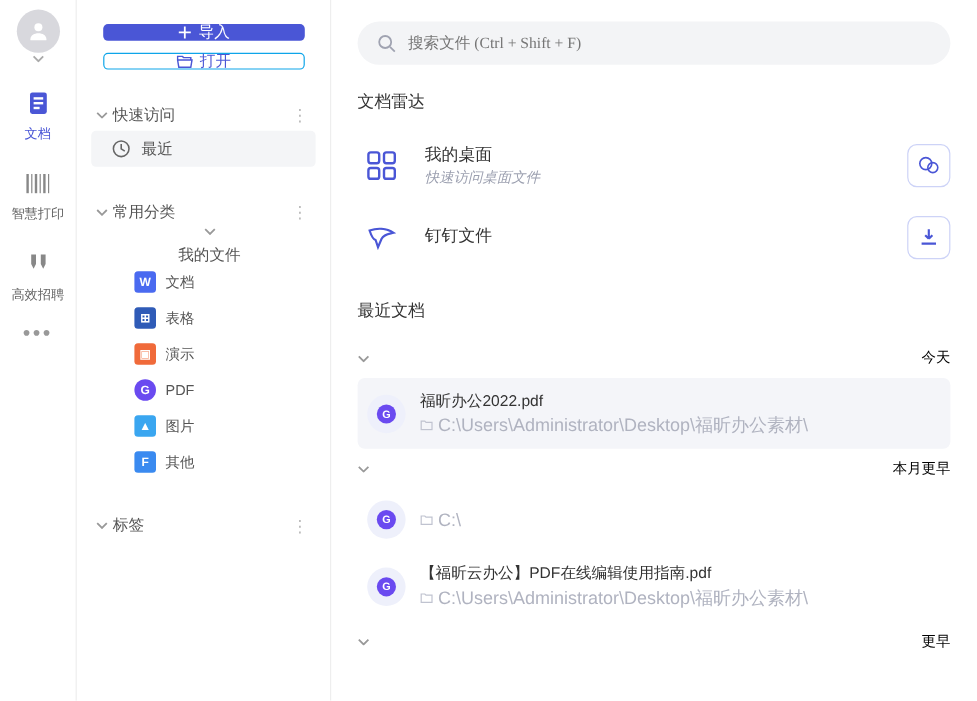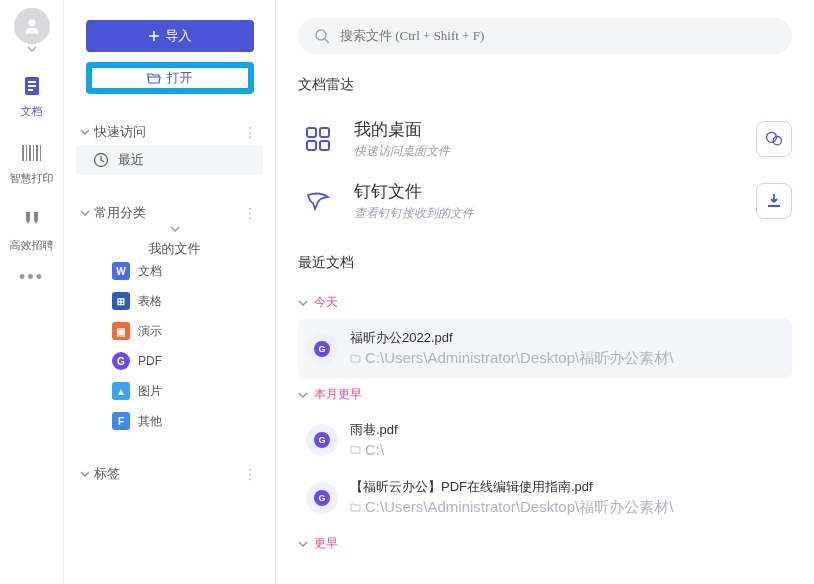--- a/index.html
+++ b/index.html
@@ -67,36 +67,36 @@
   
   .sidebar {
     width: 212px;
     border-right: 1px solid #eee;
     padding: 20px 12px 0 12px;
     flex-shrink: 0;
     overflow-y: auto;
   }
   .btn {
     width: 168px;
-    height: 32px;
+    height: 14px;
     border-radius: 4px;
     display: flex;
     align-items: center;
     justify-content: center;
     gap: 6px;
     margin: 0 auto 10px auto;
     font-size: 13px;
     cursor: pointer;
   }
   .btn-primary {
     background: #4a56d6;
     color: #fff;
   }
   .btn-outline {
-    border: 6px solid #0ea5e9;
+    border: 1px solid #0ea5e9;
     color: #4a56d6;
     background: #fff;
   }
   .section {
     margin-top: 22px;
   }
   .section-header {
     display: flex;
     align-items: center;
     padding: 4px 0;
@@ -190,38 +190,39 @@
     width: 40px;
     height: 40px;
     border-radius: 8px;
     display: flex;
     align-items: center;
     justify-content: center;
     margin-right: 16px;
     flex-shrink: 0;
   }
   .radar-info { flex: 1; }
-  .radar-title { font-size: 17px; color: #333; margin-bottom: 2px; }
+  .radar-title { font-size: 14px; color: #333; margin-bottom: 2px; }
   .radar-sub { font-size: 12px; color: #9ca0b0; font-style: italic; }
   .radar-action {
     width: 36px; height: 36px;
     border: 1px solid #cdd3f7;
     border-radius: 8px;
     display: flex; align-items: center; justify-content: center;
     color: #4a56d6;
     cursor: pointer;
   }
   .group-header {
     display: flex;
     align-items: center;
     gap: 6px;
-    color: #ec4899;
+    color: #000000;
     font-size: 12px;
     padding: 8px 0;
     cursor: pointer;
+    justify-content: space-between;
   }
   .file-item {
     display: flex;
     align-items: center;
     padding: 10px 8px;
     border-radius: 6px;
     gap: 12px;
   }
   .file-item.selected { background: #f4f5f9; }
   .file-icon {
@@ -419,21 +420,20 @@
     </div>
 
     <div class="radar-row">
       <div class="radar-icon">
         <svg width="28" height="28" viewBox="0 0 28 28">
             <path d="M4 8c6-2 14-2 20 2-4 1-8 1-10 5l-3 7-2-6c-3-1-4-5-5-8z" fill="none" stroke="#4a56d6" stroke-width="1.8"></path>
           </svg>
       </div>
       <div class="radar-info">
         <div class="radar-title">钉钉文件</div>
-        <div class="radar-sub">查看钉钉接收到的文件</div>
       </div>
       <div class="radar-action">
         <svg width="18" height="18" viewBox="0 0 18 18">
             <path d="M9 2v8m0 0l-3-3m3 3l3-3M3 14h12" stroke="#4a56d6" stroke-width="1.8" fill="none"></path>
           </svg>
       </div>
     </div>
   </div>
 
   <div class="recent-block">
@@ -470,21 +470,20 @@
       <span>本月更早</span>
     </div>
     <div class="file-item">
       <div class="file-icon">
         <svg width="18" height="18" viewBox="0 0 18 18">
             <circle cx="9" cy="9" r="8" fill="#6a4af0"></circle>
             <text x="9" y="12" text-anchor="middle" font-size="9" fill="#fff" font-weight="bold">G</text>
           </svg>
       </div>
       <div class="file-info">
-        <div class="file-name">雨巷.pdf</div>
         <div class="file-path">
           <svg width="11" height="9" viewBox="0 0 11 9">
               <path d="M1 1h3l1 1h5v6H1V1z" fill="none" stroke="#c0c3d0"></path>
             </svg>
           <span>C:\</span>
         </div>
       </div>
     </div>
     <div class="file-item">
       <div class="file-icon">

